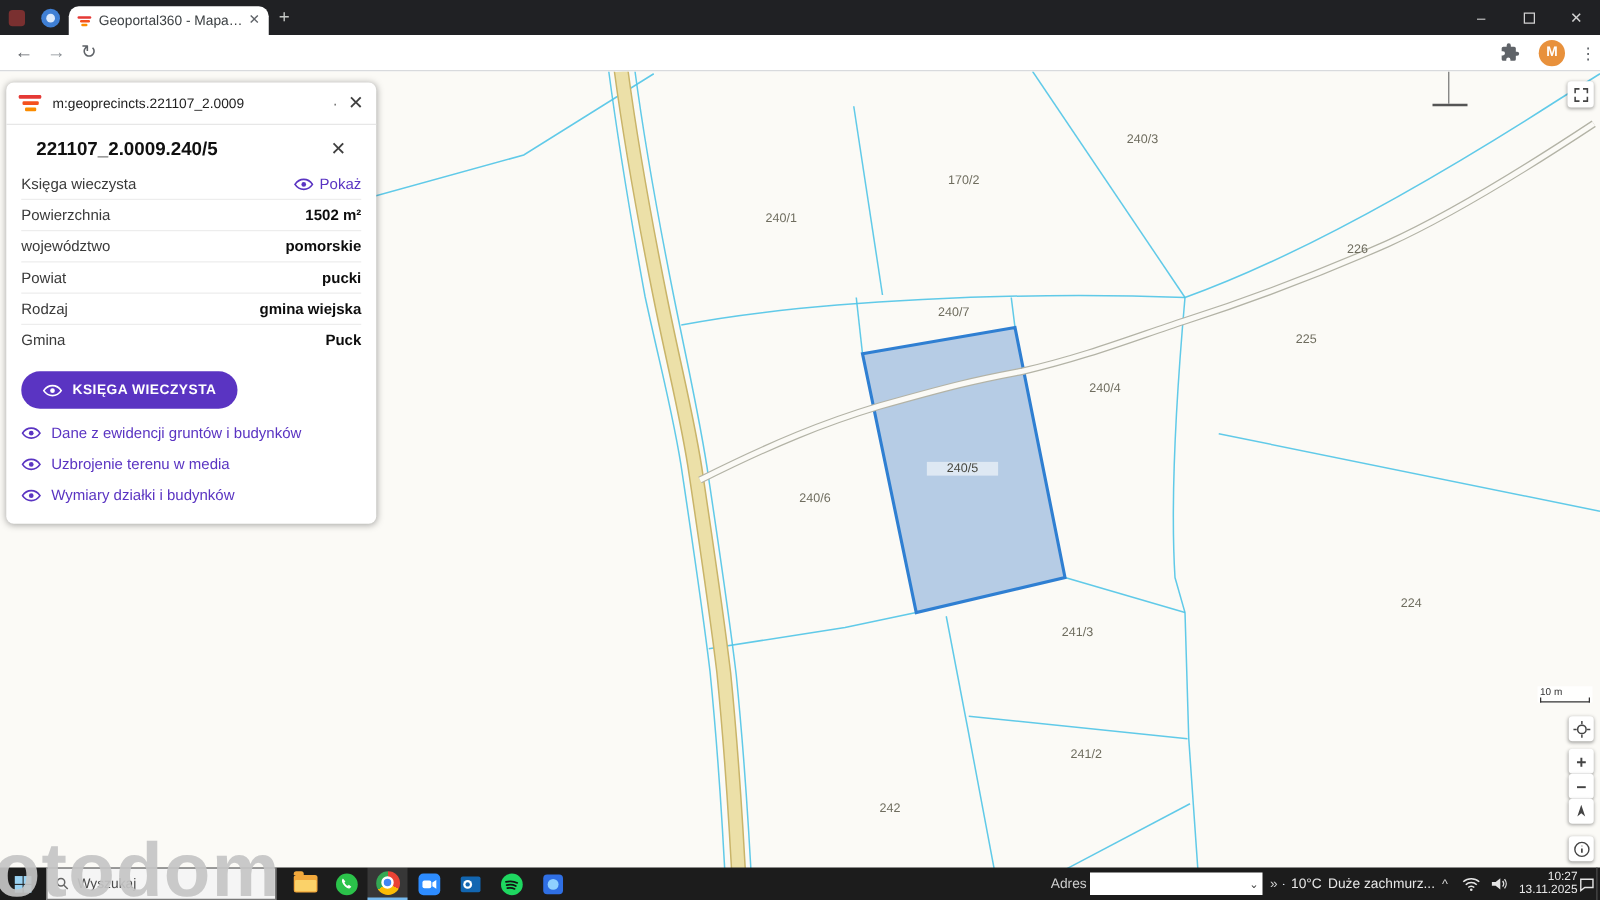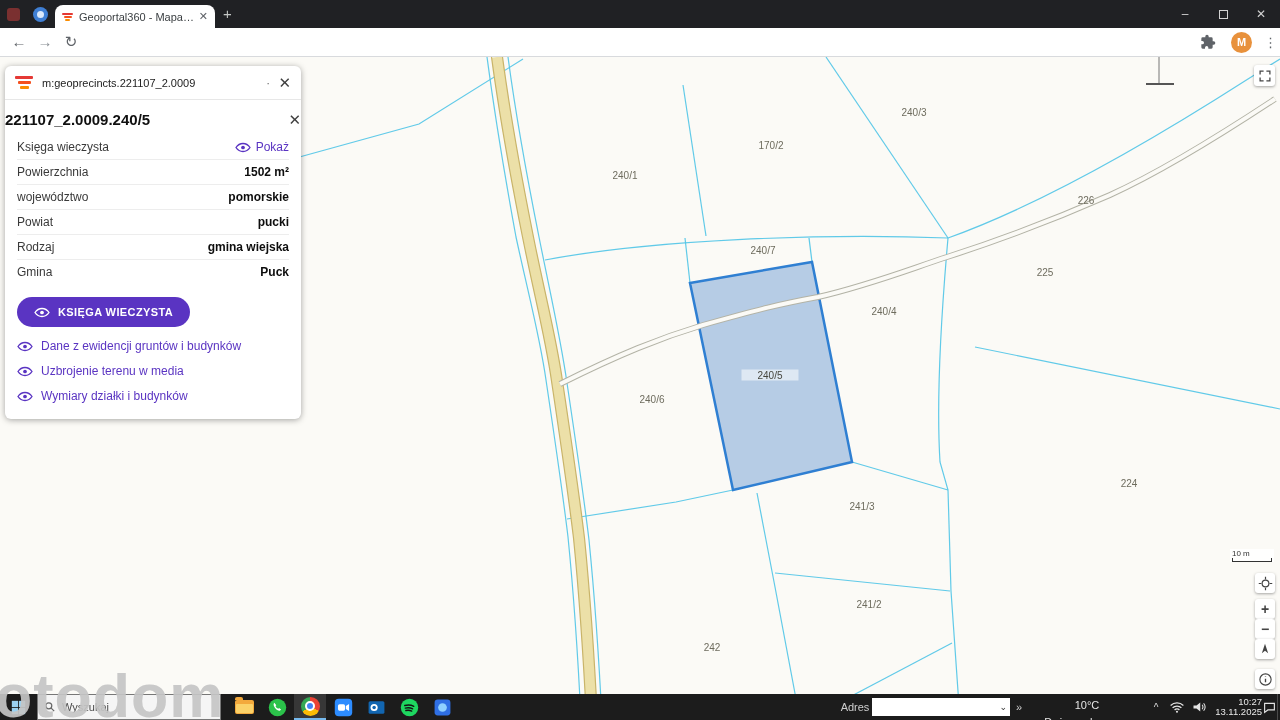--- a/index.html
+++ b/index.html
@@ -69,21 +69,21 @@
          box-shadow:0 1px 6px rgba(0,0,0,.35);z-index:20;}
   .panel-header{display:flex;align-items:center;height:34px;padding:0 10px;border-bottom:1px solid #e7e7e7;}
   .gp-logo{display:flex;flex-direction:column;gap:2px;align-items:center;}
   .gp-logo i{display:block;height:3px;border-radius:1px;}
   .gp-logo i:nth-child(1){width:18px;background:#e53935;}
   .gp-logo i:nth-child(2){width:13px;background:#f4511e;}
   .gp-logo i:nth-child(3){width:9px;background:#fb8c00;}
   .layer-title{flex:1;font-size:11px;color:#222;margin-left:9px;white-space:nowrap;overflow:hidden;}
   .hdr-dot{color:#777;font-size:13px;margin:0 8px;}
   .x-btn{color:#3f3f3f;font-size:15px;line-height:1;}
-  .panel-title-row{display:flex;align-items:center;padding:11px 0 7px;}
+  .panel-title-row{display:flex;align-items:center;padding:11px 24px 7px;}
   .panel-title{flex:1;font-size:15px;font-weight:bold;color:#101010;margin:0;}
   .info-rows{padding:0 12px;}
   .info-row{display:flex;justify-content:space-between;align-items:center;padding:5px 0;
             border-bottom:1px solid #ededed;font-size:12px;}
   .info-row:last-child{border-bottom:none;}
   .info-label{color:#3a3a3a;}
   .info-value{font-weight:bold;color:#0d0d0d;}
   .val-link{display:inline-flex;align-items:center;gap:5px;color:#5a34c2;font-weight:normal;}
   .eye{width:16px;height:11px;flex:none;}
   .kw-btn{margin:13px 12px 8px;display:inline-flex;align-items:center;gap:8px;background:#5a34c2;
@@ -112,21 +112,21 @@
                     border-radius:1px;}
   .ic-chrome{width:19px;height:19px;border-radius:50%;
              background:conic-gradient(#ea4335 0 33%,#fbbc05 0 66%,#34a853 0 100%);position:relative;}
   .ic-chrome::after{content:"";position:absolute;inset:4.5px;border-radius:50%;background:#4285f4;
                     border:2px solid #fff;}
   .tb-adres-label{left:838px;width:34px;font-size:11px;color:#cfcfcf;}
   .tb-adres-combo{left:872px;top:4px;width:138px;height:18px;background:#fff;display:flex;
                   align-items:center;justify-content:flex-end;padding:0 3px;}
   .tb-adres-combo span{font-size:9px;color:#333;}
   .tb-overflow{left:1012px;width:14px;font-size:11px;color:#cfcfcf;}
-  .tb-weather{left:1026px;width:122px;gap:5px;justify-content:flex-start;flex-direction:column;}
+  .tb-weather{left:1026px;width:122px;gap:5px;justify-content:flex-start;}
   .tb-weather span{font-size:11px;color:#e6e6e6;white-space:nowrap;}
   .tb-tray-chev{left:1148px;width:16px;font-size:10px;color:#dedede;}
   .tb-tray-net{left:1166px;width:22px;}
   .tb-tray-vol{left:1188px;width:22px;}
   .tb-clock{left:1214px;width:48px;flex-direction:column;justify-content:center;line-height:10px;}
   .tb-clock div{font-size:9.5px;color:#e8e8e8;text-align:right;width:100%;}
   .tb-action{left:1262px;width:15px;}
   .tb-edge{position:absolute;right:0;top:0;width:3px;height:26px;border-left:1px solid #4a4a4a;}
 </style>
 </head>

